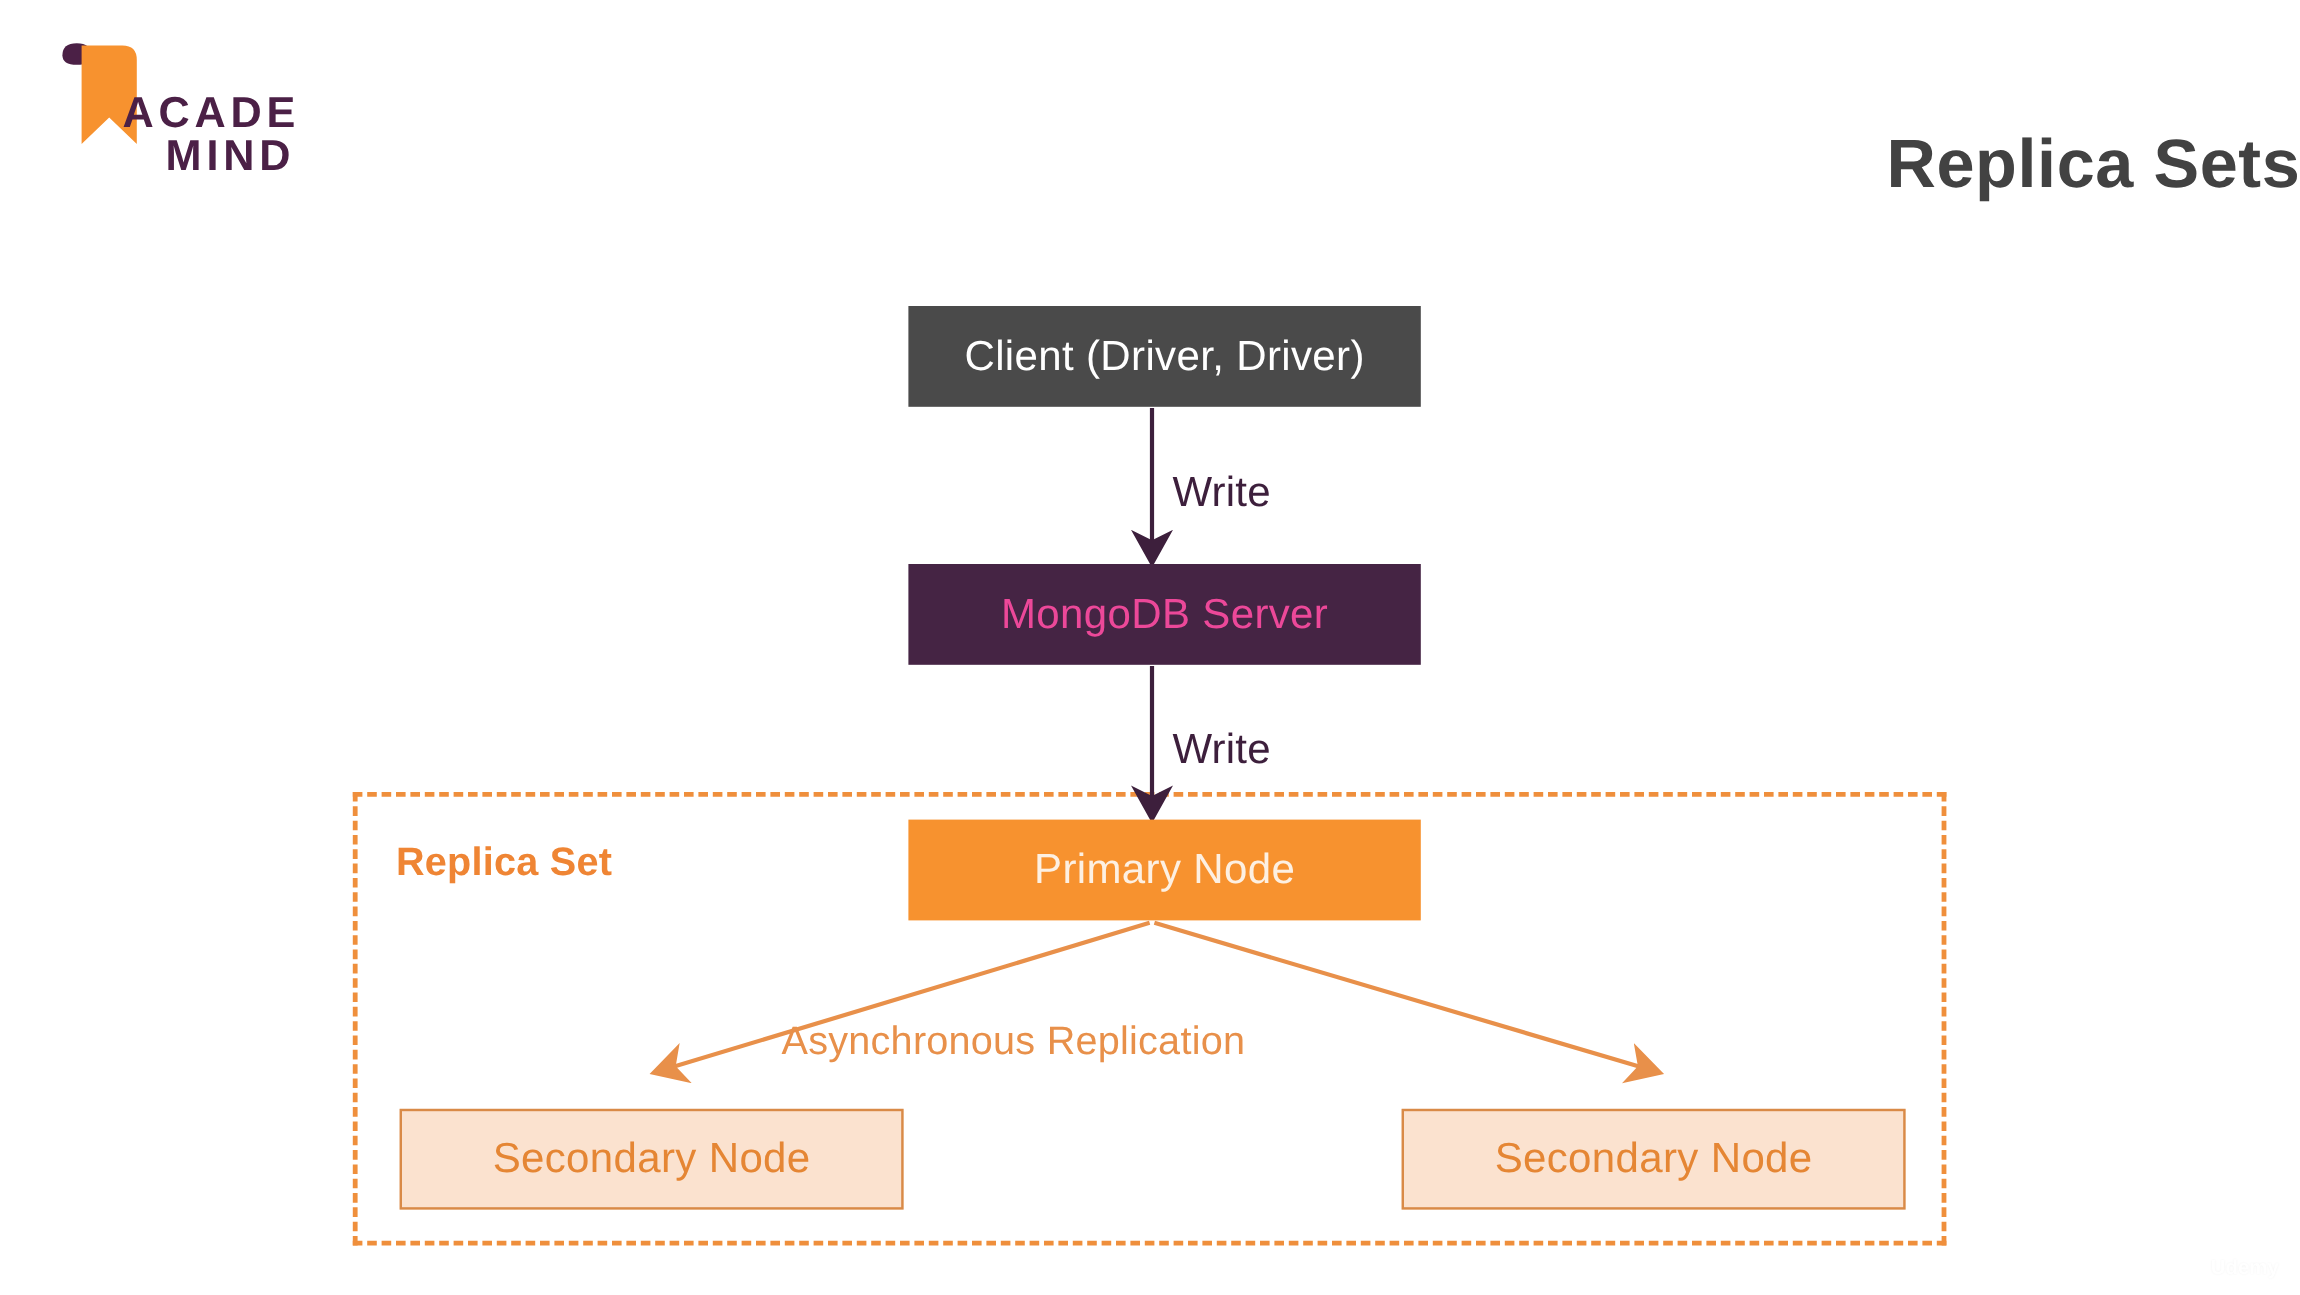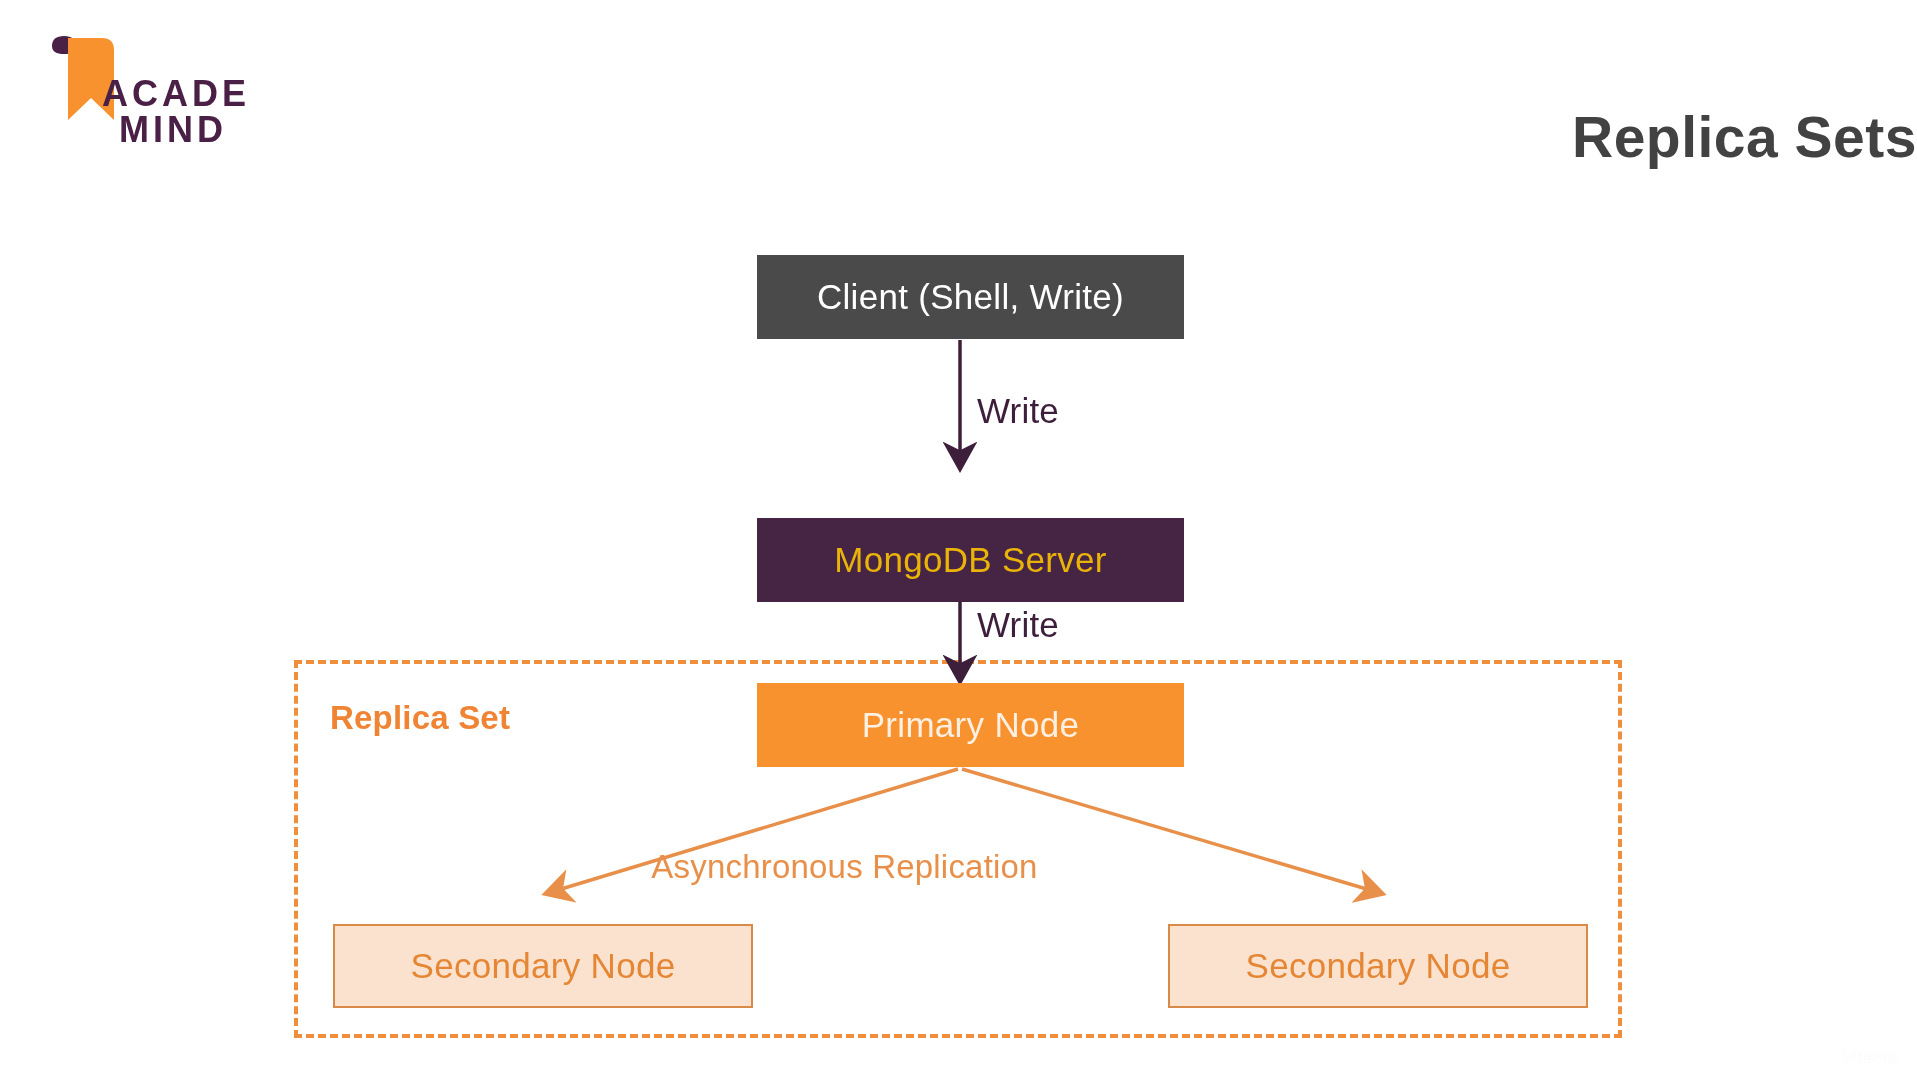--- a/index.html
+++ b/index.html
@@ -36,21 +36,21 @@
     left: 58px;
     top: 48px;
     width: 160px;
     color: #4b2046;
     font-weight: bold;
     font-size: 36px;
     letter-spacing: 4px;
     line-height: 36px;
   }
   .logo-line1 { text-align: left; padding-left: 2px; }
-  .logo-line2 { text-align: center; padding-right: 14px; }
+  .logo-line2 { text-align: right; padding-right: 14px; }
 
   
   .page-title {
     position: absolute;
     left: 0;
     top: 104px;
     width: 1917px;
     text-align: right;
     font-size: 57px;
     font-weight: bold;
@@ -75,22 +75,21 @@
     height: 84px;
     background: #4a4a4a;
     color: #ffffff;
   }
   .node-server {
     left: 757px;
     top: 470px;
     width: 427px;
     height: 84px;
     background: #452444;
-    color: #eab308;
-    margin-top: 48px;
+    color: #ec4899;
   }
   .node-primary {
     left: 757px;
     top: 683px;
     width: 427px;
     height: 84px;
     background: #f7922f;
     color: #fdf0e2;
   }
   .node-secondary {
@@ -204,21 +203,21 @@
   <line x1="960" y1="340" x2="960" y2="466" stroke="#3d1f3c" stroke-width="3.5" marker-end="url(#arrow-purple)"></line>
 
   <line x1="960" y1="555" x2="960" y2="679" stroke="#3d1f3c" stroke-width="3.5" marker-end="url(#arrow-purple)"></line>
 
   <line x1="958" y1="769" x2="548" y2="893" stroke="#e8904a" stroke-width="3.5" marker-end="url(#arrow-orange)"></line>
 
   <line x1="962" y1="769" x2="1380" y2="893" stroke="#e8904a" stroke-width="3.5" marker-end="url(#arrow-orange)"></line>
 </svg>
 
 <div class="node node-client">
-  <span>Client (Shell, Write)</span>
+  <span>Client (Driver, Driver)</span>
 </div>
 
 <div class="node node-server">
   <span>MongoDB Server</span>
 </div>
 
 <div class="node node-primary">
   <span>Primary Node</span>
 </div>
 

